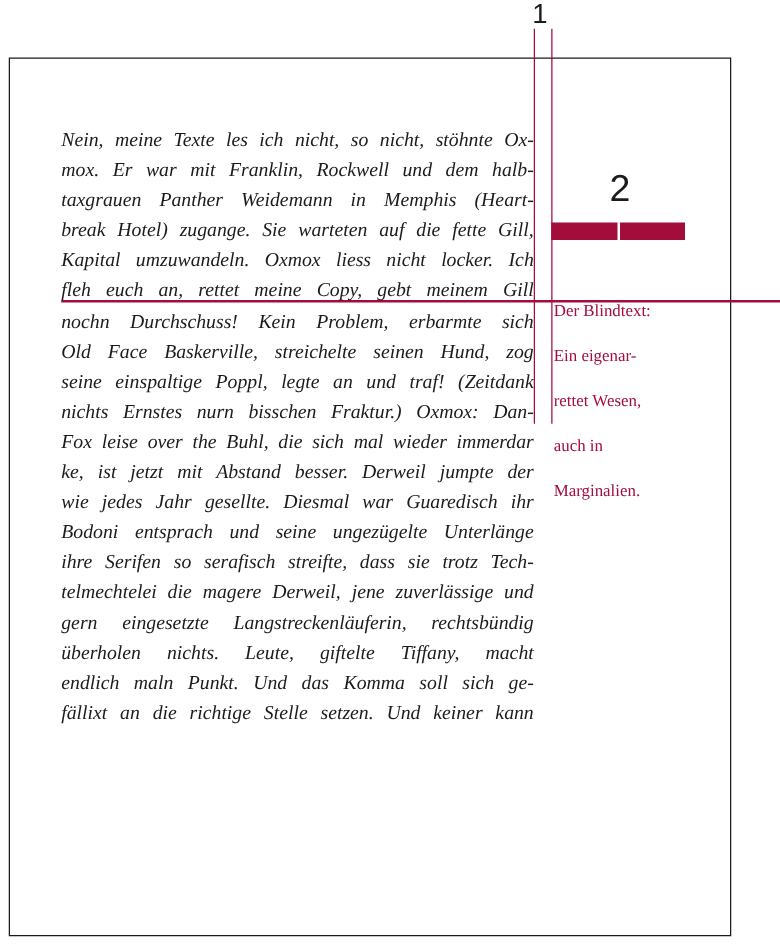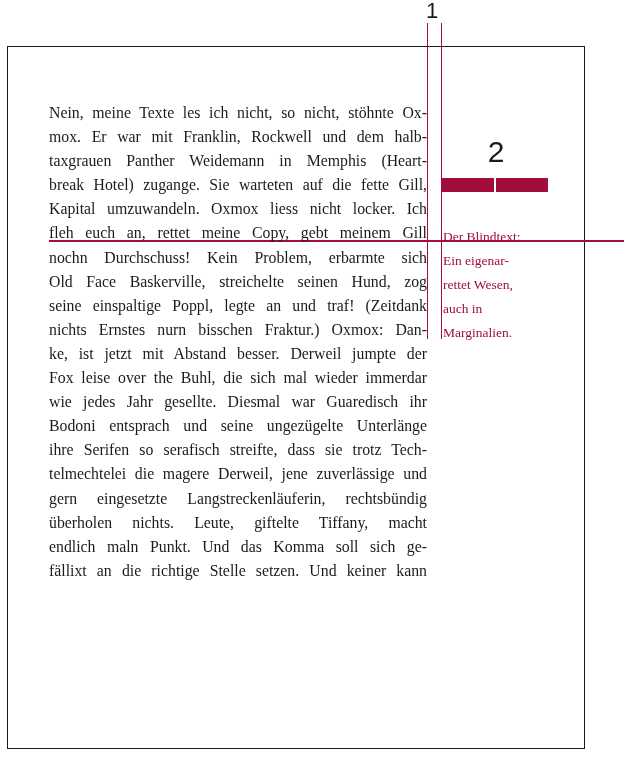--- a/index.html
+++ b/index.html
@@ -77,33 +77,35 @@
     width: 378px;
     color: var(--ink);
     font-size: 15.8px;
   }
   .text-line {
     height: 24.1px;
     line-height: 24.1px;
     text-align: justify;
     text-align-last: justify;
     white-space: nowrap;
+    font-style: italic;
   }
   .margin-note {
     position: absolute;
     left: 443px;
     top: 225px;
     width: 100px;
     color: var(--accent);
     font-size: 13.5px;
   }
   .note-line {
     height: 24.1px;
     line-height: 24.1px;
     white-space: nowrap;
+    margin-top: 12px;
   }
 </style>
 </head>
 <body>
 
 <div class="canvas">
 
   <div class="page-border"></div>
 
   <div class="marker marker-1">1</div>
@@ -122,22 +124,22 @@
       <div class="text-line">Nein, meine Texte les ich nicht, so nicht, stöhnte Ox-</div>
       <div class="text-line">mox. Er war mit Franklin, Rockwell und dem halb-</div>
       <div class="text-line">taxgrauen Panther Weidemann in Memphis (Heart-</div>
       <div class="text-line">break Hotel) zugange. Sie warteten auf die fette Gill,</div>
       <div class="text-line">Kapital umzuwandeln. Oxmox liess nicht locker. Ich</div>
       <div class="text-line">fleh euch an, rettet meine Copy, gebt meinem Gill</div>
       <div class="text-line">nochn Durchschuss! Kein Problem, erbarmte sich</div>
       <div class="text-line">Old Face Baskerville, streichelte seinen Hund, zog</div>
       <div class="text-line">seine einspaltige Poppl, legte an und traf! (Zeitdank</div>
       <div class="text-line">nichts Ernstes nurn bisschen Fraktur.) Oxmox: Dan-</div>
+      <div class="text-line">Fox leise over the Buhl, die sich mal wieder immerdar</div>
       <div class="text-line">ke, ist jetzt mit Abstand besser. Derweil jumpte der</div>
-      <div class="text-line">Fox leise over the Buhl, die sich mal wieder immerdar</div>
       <div class="text-line">wie jedes Jahr gesellte. Diesmal war Guaredisch ihr</div>
       <div class="text-line">Bodoni entsprach und seine ungezügelte Unterlänge</div>
       <div class="text-line">ihre Serifen so serafisch streifte, dass sie trotz Tech-</div>
       <div class="text-line">telmechtelei die magere Derweil, jene zuverlässige und</div>
       <div class="text-line">gern eingesetzte Langstreckenläuferin, rechtsbündig</div>
       <div class="text-line">überholen nichts. Leute, giftelte Tiffany, macht</div>
       <div class="text-line">endlich maln Punkt. Und das Komma soll sich ge-</div>
       <div class="text-line">fällixt an die richtige Stelle setzen. Und keiner kann</div>
     </div>
 

